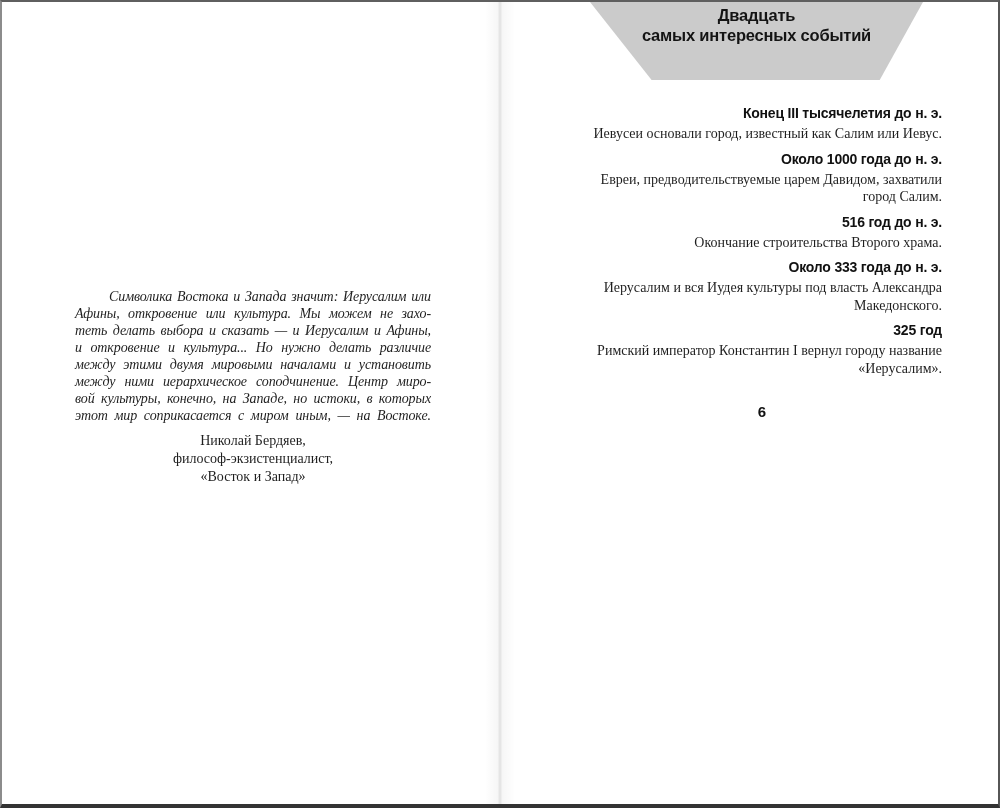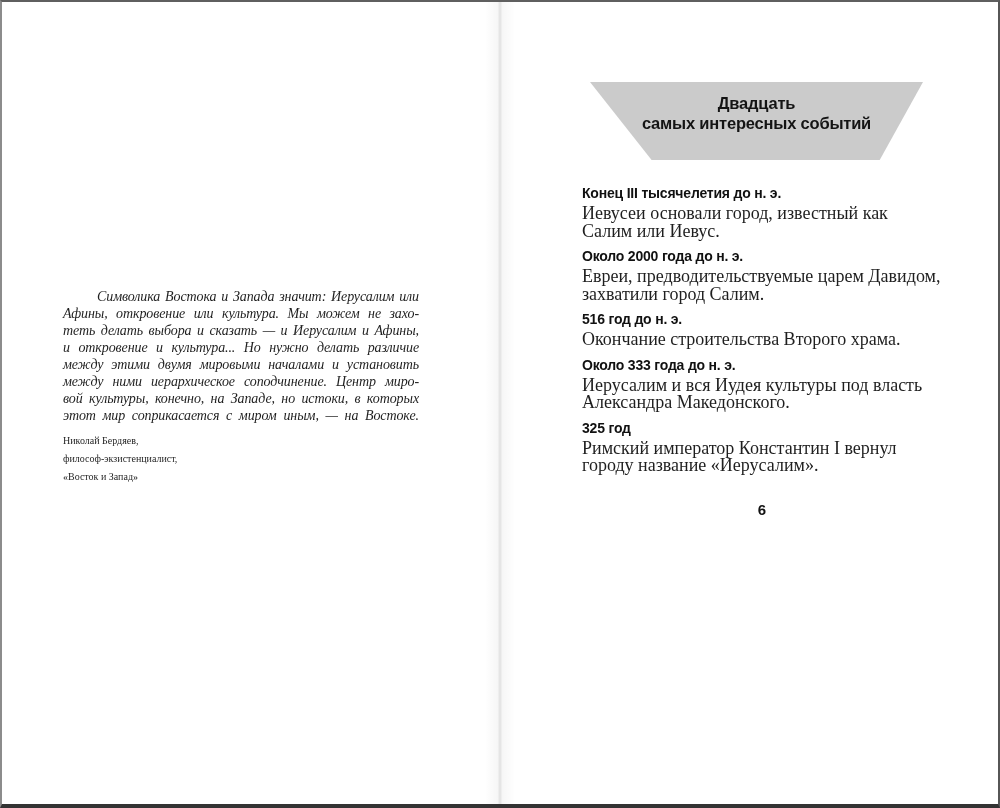--- a/index.html
+++ b/index.html
@@ -30,21 +30,21 @@
       rgba(0,0,0,0.035) 42%,
       rgba(0,0,0,0.12) 50%,
       rgba(0,0,0,0.035) 58%,
       rgba(0,0,0,0) 100%);
     pointer-events: none;
   }
 
   
   .page-left {
     position: absolute;
-    left: 0; top: 0;
+    left: 12px; top: 0;
     width: 498px; height: 100%;
   }
   .epigraph {
     position: absolute;
     left: 61px;
     top: 286px;
     width: 356px;
     font-style: italic;
     font-size: 14px;
     line-height: 17px;
@@ -56,66 +56,65 @@
     text-align-last: justify;
     -moz-text-align-last: justify;
     white-space: nowrap;
   }
   .epigraph .eline.first { text-indent: 34px; }
   .attribution {
     position: absolute;
     left: 61px;
     top: 430px;
     width: 356px;
-    text-align: left;
-    font-size: 10px;
+    text-align: center;
+    font-size: 14px;
     line-height: 18px;
     color: #1f1f1f;
   }
 
   
   .page-right {
     position: absolute;
     left: 498px; top: 0;
     width: 498px; height: 100%;
   }
   .chapter-banner {
-    margin-top: 80px;
     margin-left: 90px;
     width: 333px;
     height: 78px;
     background: #cbcbcb;
     clip-path: polygon(0 0, 100% 0, 87% 100%, 18.5% 100%);
-    padding-top: 11px;
+    padding-top: 3px;
     text-align: center;
     font-family: "Liberation Sans", sans-serif;
     font-weight: bold;
     font-size: 16.5px;
     line-height: 20px;
     color: #141414;
     letter-spacing: -0.2px;
   }
   .events {
     margin-left: 82px;
     width: 360px;
     padding-top: 17px;
-    text-align: left;
+    text-align: right;
   }
   .event { margin-top: 8px; }
   .event-date {
     font-family: "Liberation Sans", sans-serif;
     font-weight: bold;
     font-size: 14px;
     line-height: 16px;
     color: #111111;
     letter-spacing: -0.2px;
   }
   .event-text {
     margin-top: 4px;
-    font-size: 18px;
+    font-size: 14px;
     line-height: 17.5px;
     color: #1f1f1f;
   }
   .page-number {
     margin-top: 26px;
     margin-left: 82px;
     width: 360px;
     text-align: center;
     font-family: "Liberation Sans", sans-serif;
     font-weight: bold;
@@ -153,21 +152,21 @@
       <div>Двадцать</div>
       <div>самых интересных событий</div>
     </div>
 
     <div class="events">
       <div class="event">
         <div class="event-date">Конец III тысячелетия до н. э.</div>
         <div class="event-text">Иевусеи основали город, известный как Салим или Иевус.</div>
       </div>
       <div class="event">
-        <div class="event-date">Около 2000 года до н. э.</div>
+        <div class="event-date">Около 1000 года до н. э.</div>
         <div class="event-text">Евреи, предводительствуемые царем Давидом, захватили город Салим.</div>
       </div>
       <div class="event">
         <div class="event-date">516 год до н. э.</div>
         <div class="event-text">Окончание строительства Второго храма.</div>
       </div>
       <div class="event">
         <div class="event-date">Около 333 года до н. э.</div>
         <div class="event-text">Иерусалим и вся Иудея культуры под власть Александра Македонского.</div>
       </div>

